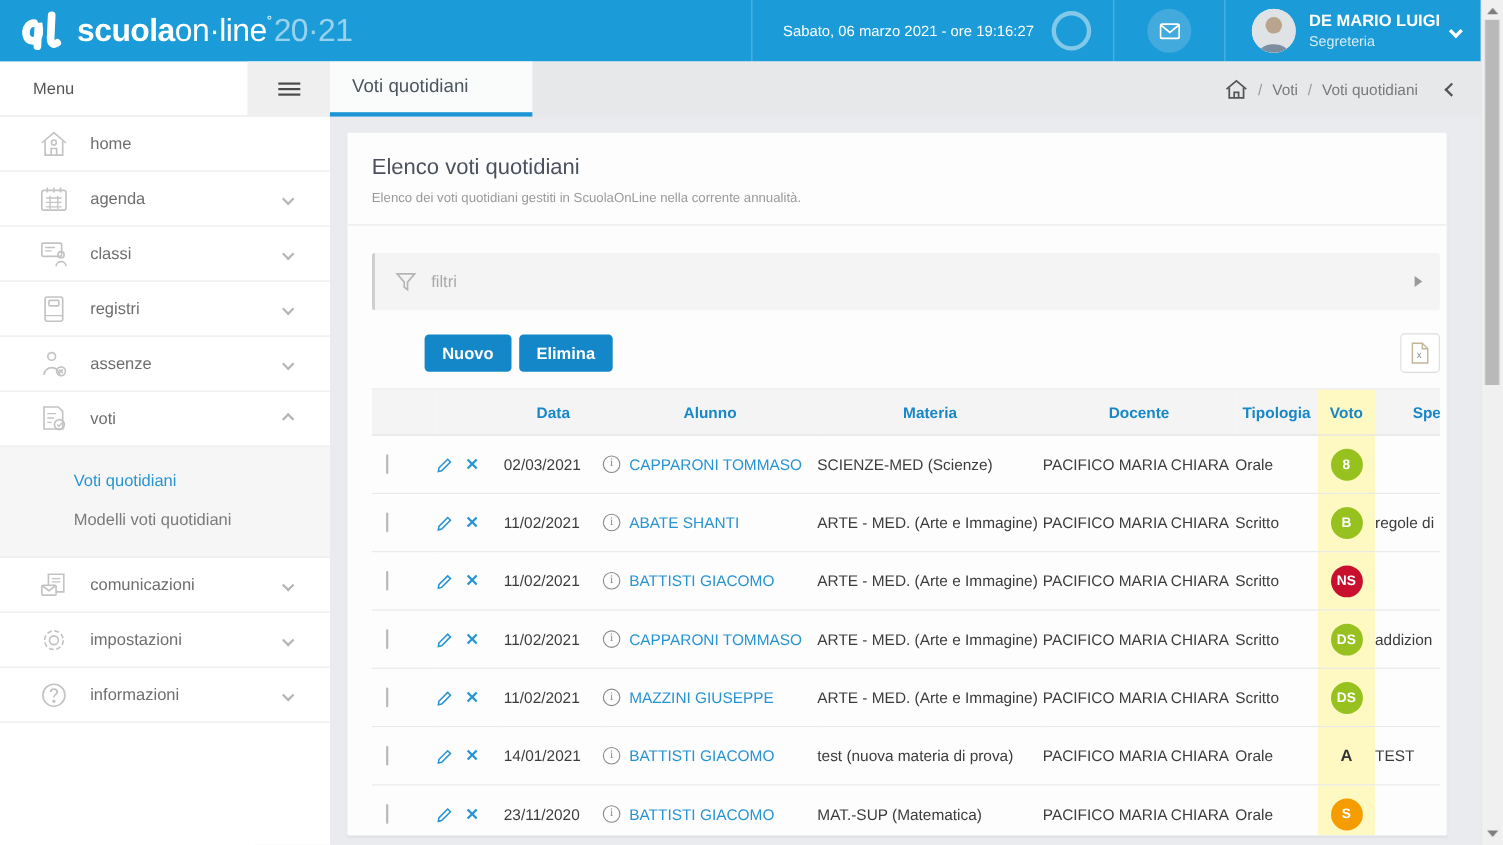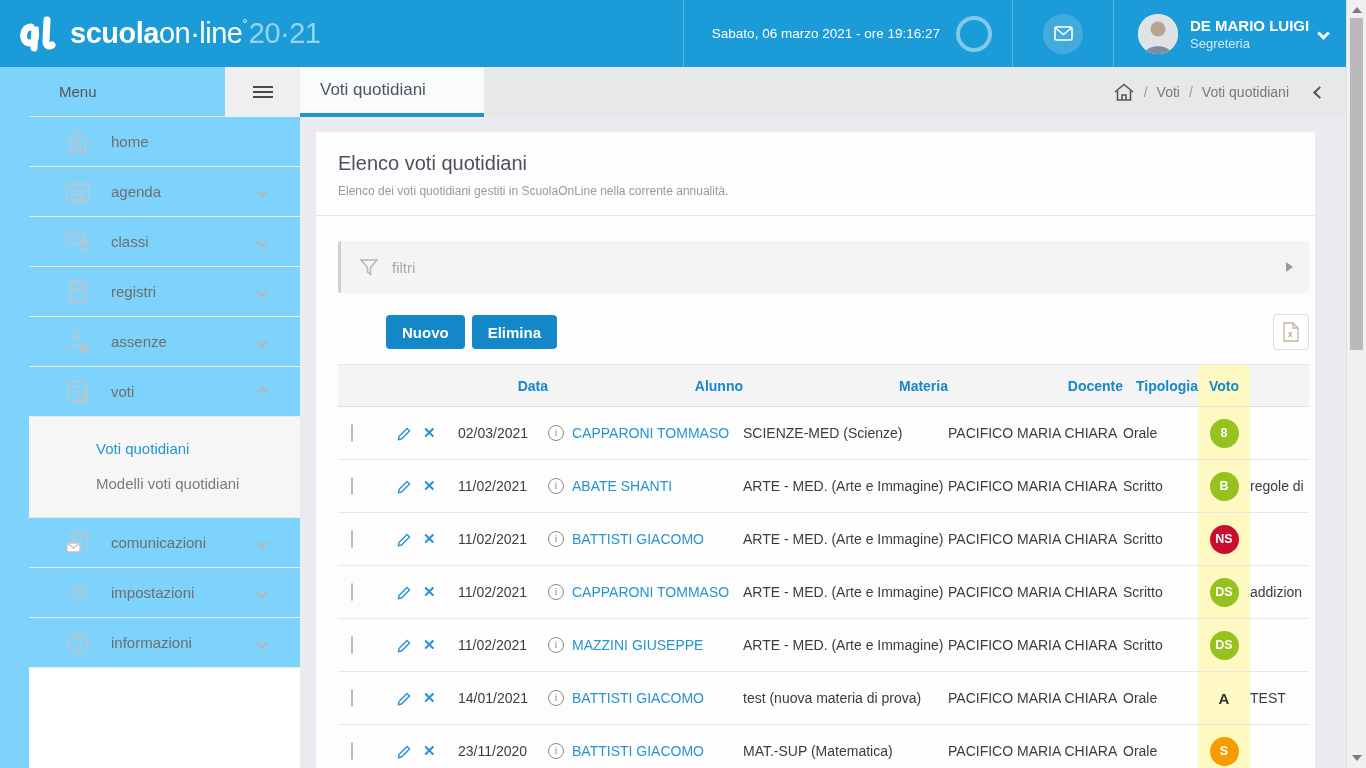--- a/index.html
+++ b/index.html
@@ -11,21 +11,21 @@
 
   
   .scrollbar { position:fixed; top:0; right:0; width:20px; height:768px;
                background:#f0f0f0; border-left:1px solid #e2e2e2; z-index:50; }
   .scroll-thumb { position:absolute; top:18px; left:3px; width:13px; height:332px; background:#b9b9b9; }
   .arr { position:absolute; left:5px; width:0; height:0; border-left:5px solid transparent; border-right:5px solid transparent; }
   .arr-up { top:7px; border-bottom:6px solid #7e7e7e; }
   .arr-down { bottom:7px; border-top:6px solid #7e7e7e; }
 
   
-  .hdr { height:67px; background:#1b9bd7; display:flex; align-items:stretch; flex:none; }
+  .hdr { height:56px; background:#1b9bd7; display:flex; align-items:stretch; flex:none; }
   .brand { display:flex; align-items:center; padding-left:16px; flex:1; }
   .brand svg { margin-right:10px; }
   .brand-text { font-size:29px; color:#fff; letter-spacing:-0.5px; white-space:nowrap; }
   .brand-bold { font-weight:700; }
   .brand-light { font-weight:300; }
   .brand-reg { font-size:12px; vertical-align:top; font-weight:300; }
   .brand-year { font-weight:300; color:rgba(255,255,255,.55); margin-left:2px; }
   .hdr-sec { border-left:1px solid rgba(255,255,255,.28); display:flex; align-items:center;justify-content:flex-end; }
   .hdr-date { padding:0 20px 0 28px; }
   .hdr-date-text { color:#fff; font-size:13.5px; white-space:nowrap; }
@@ -40,21 +40,21 @@
   .chev { display:inline-block; width:8px; height:8px; border-right:2px solid #b5b5b5; border-bottom:2px solid #b5b5b5; }
   .chev-down { transform:rotate(45deg); }
   .chev-up { transform:rotate(-135deg); }
   .chev-left { transform:rotate(135deg); }
   .chev-white { border-color:#fff; border-width:3px; width:9px; height:9px; }
 
   
   .body-row { flex:1; display:flex; min-height:0; }
 
   
-  .sidebar { width:300px; background:#7dd3fc; flex:none; display:flex; flex-direction:column;padding-left:29px; }
+  .sidebar { width:300px; background:#ffffff; flex:none; display:flex; flex-direction:column; }
   .menu-head { height:50px; display:flex; align-items:center; border-bottom:1px solid #e6e6e6; }
   .menu-title { padding-left:30px; font-size:15px; color:#555; flex:1; }
   .burger-box { width:75px; height:50px; background:#efefef; display:flex; align-items:center; justify-content:center; cursor:pointer; }
   .burger span { display:block; width:20px; height:2px; background:#4a4a4a; margin:3px 0; }
   .nav-item { height:50px; display:flex; align-items:center; border-bottom:1px solid #eaeaea; padding:0 28px 0 82px; position:relative; cursor:pointer; }
   .nav-icon { position:absolute; left:82px; top:50%; transform:translate(-100%,-50%); margin-left:-18px; }
   .nav-icon svg { display:block; }
   .nav-label { font-size:15px; color:#6e6e6e; flex:1; }
   .nav-chev { margin-right:6px; }
   .submenu { background:#f6f6f6; border-bottom:1px solid #eaeaea; padding:14px 0 16px; }
@@ -89,21 +89,21 @@
   .btn { height:34px; padding:0 16px; background:#1487c8; color:#fff; font-size:15px; font-weight:600;
          border:none; border-radius:4px; margin-right:7px; cursor:pointer; font-family:inherit; }
   .excel-btn { margin-left:auto; width:36px; height:36px; background:#fff; border:1px solid #ddd; border-radius:4px;
                display:flex; align-items:center; justify-content:center; cursor:pointer; }
 
   
   .table-clip { margin-top:14px; overflow:hidden; }
   table { border-collapse:collapse; table-layout:fixed; min-width:1042px; }
   col.c-check{width:58px} col.c-act{width:62px} col.c-data{width:90px} col.c-alunno{width:195px}
   col.c-materia{width:205px} col.c-docente{width:175px} col.c-tipo{width:75px} col.c-voto{width:52px} col.c-spec{width:130px}
-  thead th { height:42px; background:#f4f4f4; color:#1787c8; font-size:14px; font-weight:700; text-align:right;
+  thead th { height:42px; background:#f4f4f4; color:#1787c8; font-size:14px; font-weight:700; text-align:center;
              border-top:1px solid #e7e7e7; border-bottom:1px solid #e0e0e0; white-space:nowrap; }
   tbody td { height:53px; border-bottom:1px solid #e8e8e8; font-size:14px; color:#3c3c3c; background:#fdfdfd; white-space:nowrap; }
   td.voto-cell, th.voto-cell { background:#fef9c3; text-align:center; }
   .rowcheck { width:17px; height:17px; border:1px solid #b9b9b9; border-radius:2px; background:#fff; margin-left:13px; cursor:pointer; }
   .act-wrap { display:flex; align-items:center; gap:10px; }
   .del-x { color:#2794d2; font-size:15px; font-weight:700; cursor:pointer; }
   .edit-ic { cursor:pointer; display:flex; }
   .name-wrap { display:flex; align-items:center; gap:8px; }
   .info-ic { width:16px; height:16px; border:1px solid #8a8a8a; border-radius:50%; color:#8a8a8a;
              font-size:10.5px; line-height:14px; text-align:center; flex:none; font-family:"Liberation Serif",serif; }

